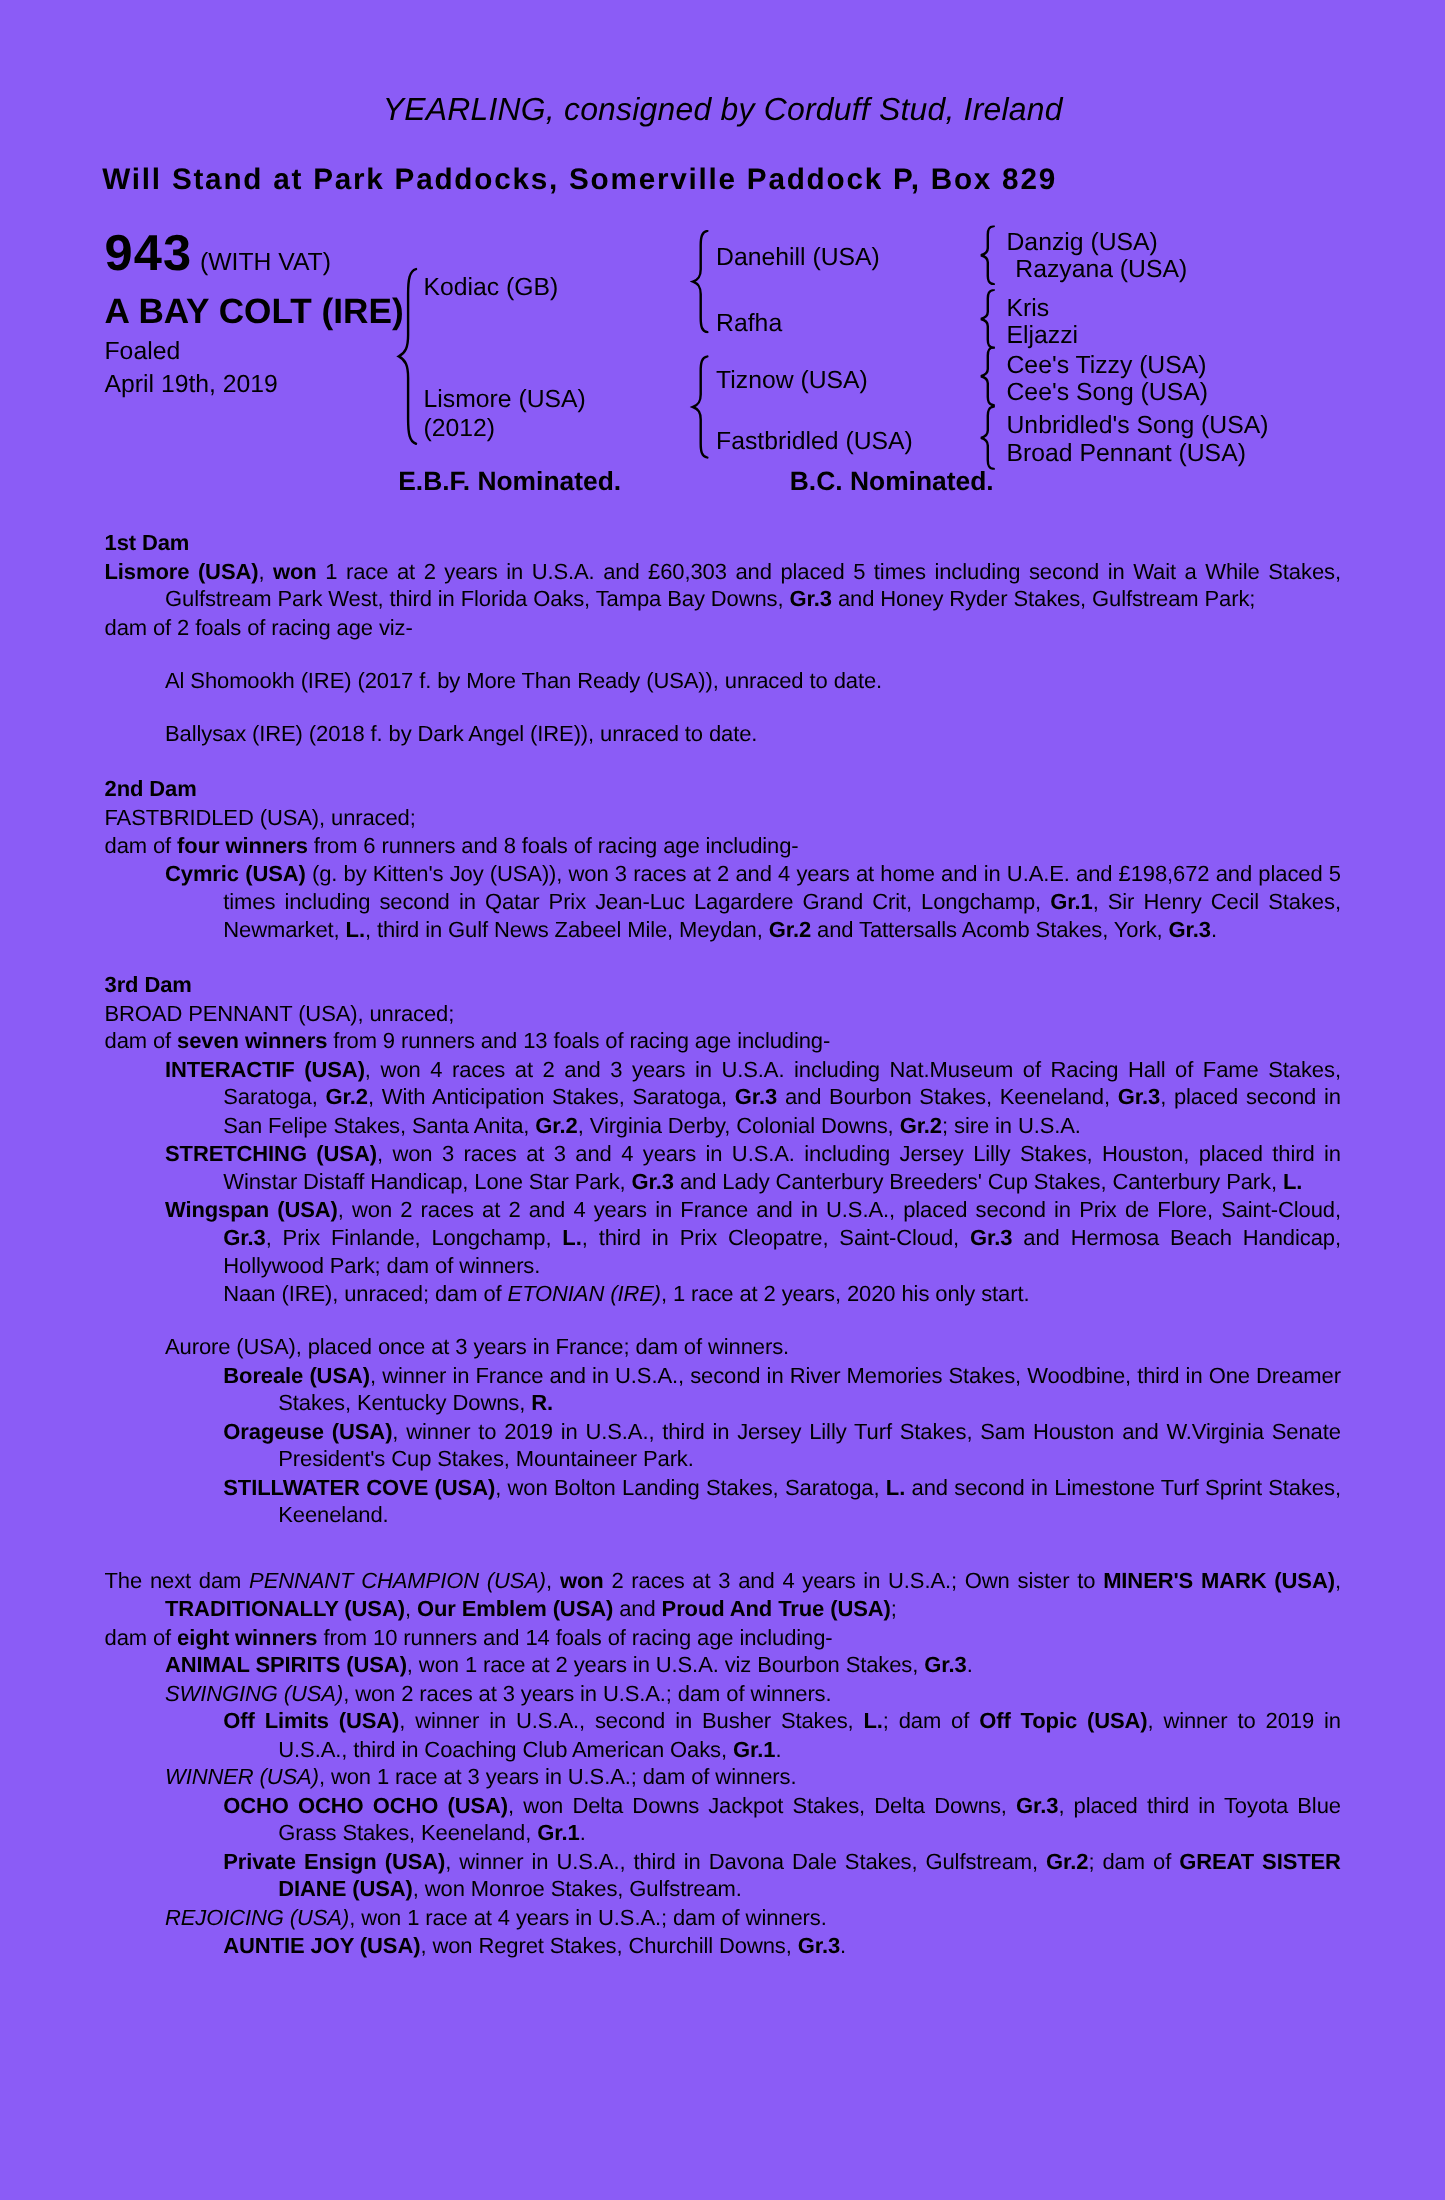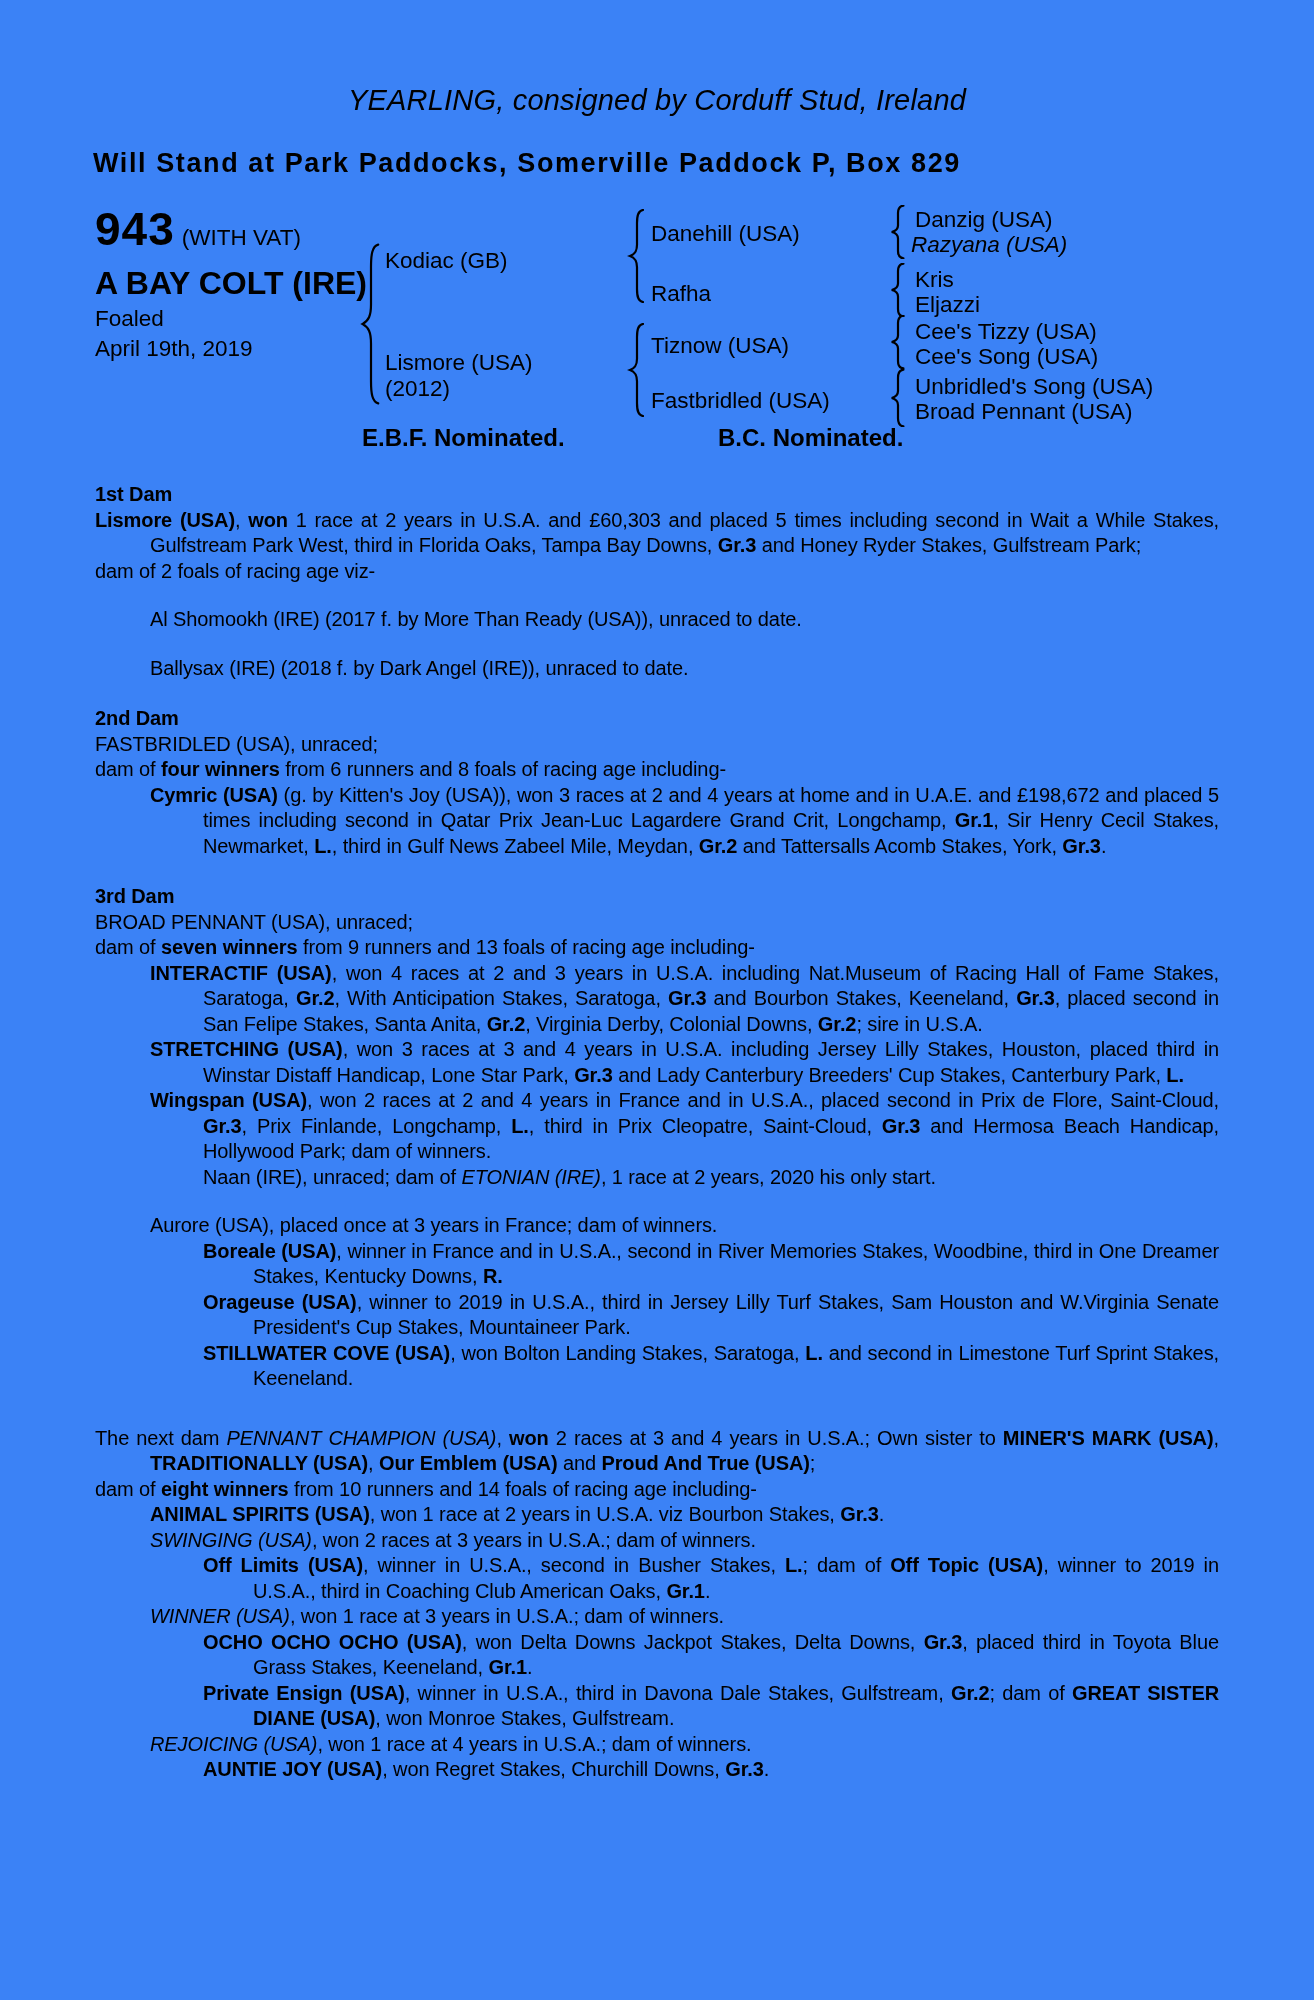--- a/index.html
+++ b/index.html
@@ -1,20 +1,20 @@
 <!DOCTYPE html>
 <html><head>
 <meta charset="utf-8">
 <style>
   html,body { margin:0; padding:0; background:#888; }
   .page {
     position:relative;
     width:1314px; height:2000px;
     margin:0 auto;
-    background:#3b82f6;
+    background:#8b5cf6;
     color:#000;
     font-family:"Liberation Sans", sans-serif;
     overflow:hidden;
   }
   .title {
     position:absolute; top:84px; left:0; width:100%;
     text-align:center;
     font-style:italic;
     font-size:29px;
     letter-spacing:0.2px;
@@ -36,21 +36,21 @@
   .tree { position:absolute; left:355px; top:205px; width:880px; height:250px; }
   .nd { position:absolute; white-space:nowrap; font-size:22.5px; line-height:25px; }
   .n-sire  { left:30px;  top:43px; }
   .n-dam1  { left:30px;  top:145px; }
   .n-dam2  { left:30px;  top:171px; }
   .n-ss    { left:296px; top:16px; }
   .n-sd    { left:296px; top:76px; }
   .n-ds    { left:296px; top:128px; }
   .n-dd    { left:296px; top:183px; }
   .n-g0 { left:560px; top:2px; }
-  .n-g1 { left:556px; top:27px;font-style:italic; }
+  .n-g1 { left:568px; top:27px; }
   .n-g2 { left:560px; top:62px; }
   .n-g3 { left:560px; top:87px; }
   .n-g4 { left:560px; top:114px; }
   .n-g5 { left:560px; top:139px; }
   .n-g6 { left:560px; top:169px; }
   .n-g7 { left:560px; top:194px; }
   .brace { position:absolute; display:block; }
   .br-main { left:4px;   top:38px;  width:24px; height:162px; }
   .br-s    { left:272px; top:4px;   width:20px; height:94px; }
   .br-d    { left:272px; top:118px; width:20px; height:94px; }

